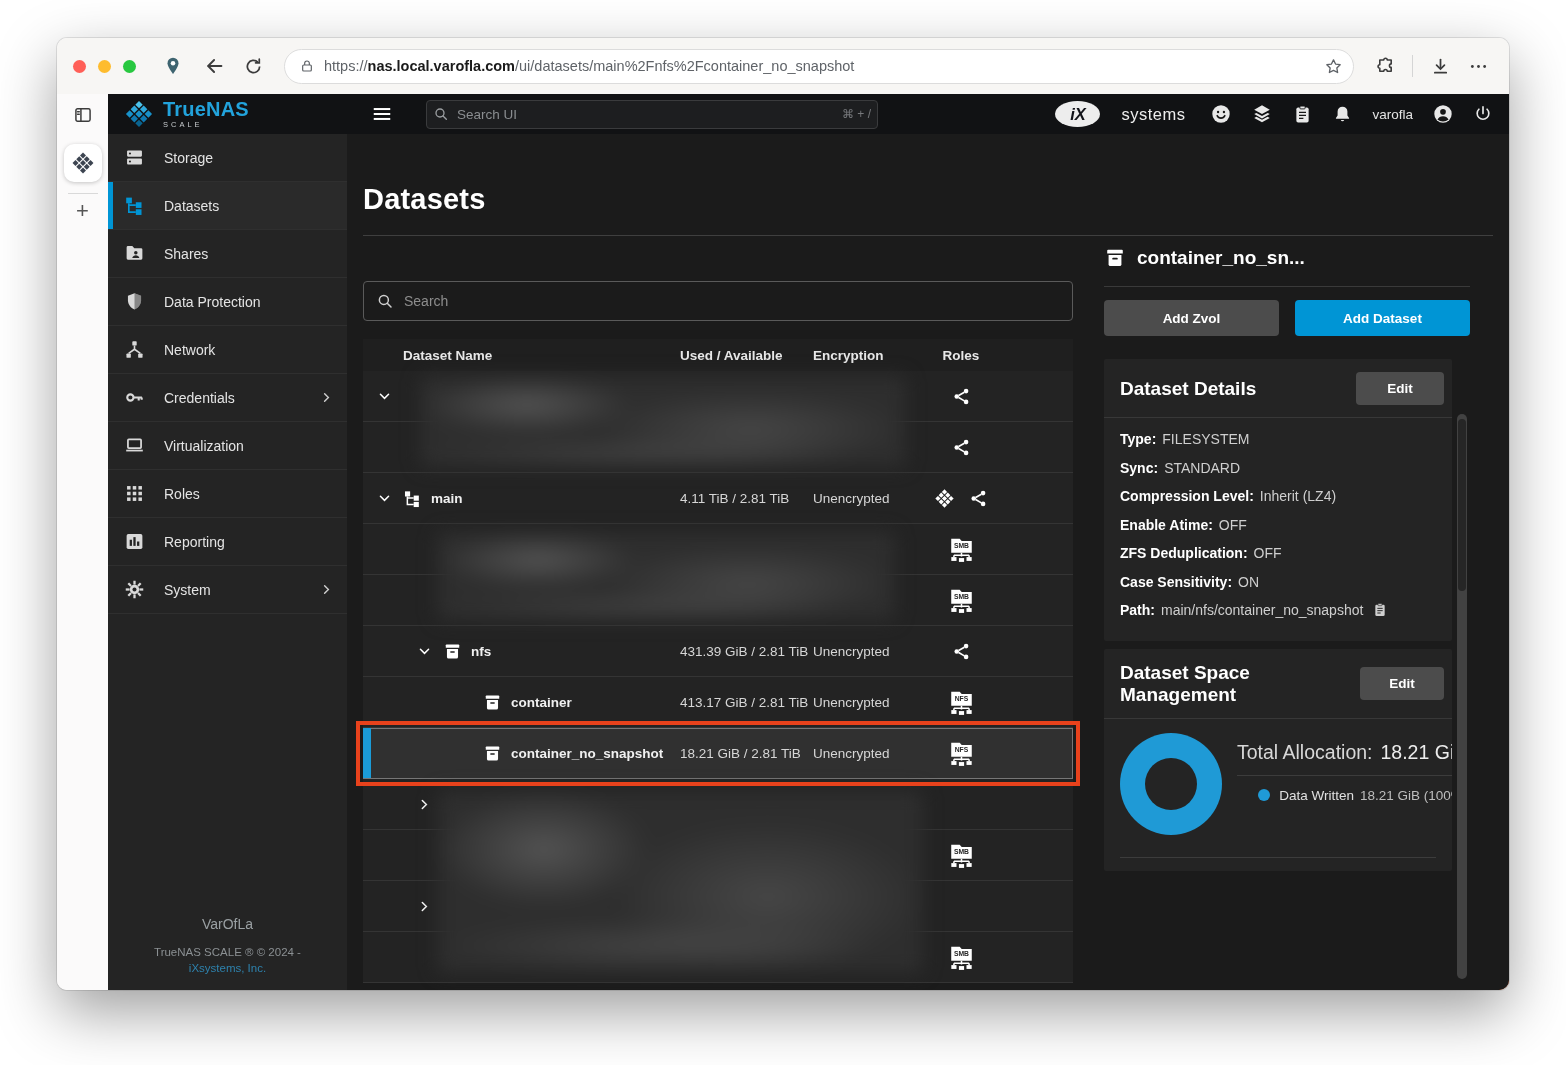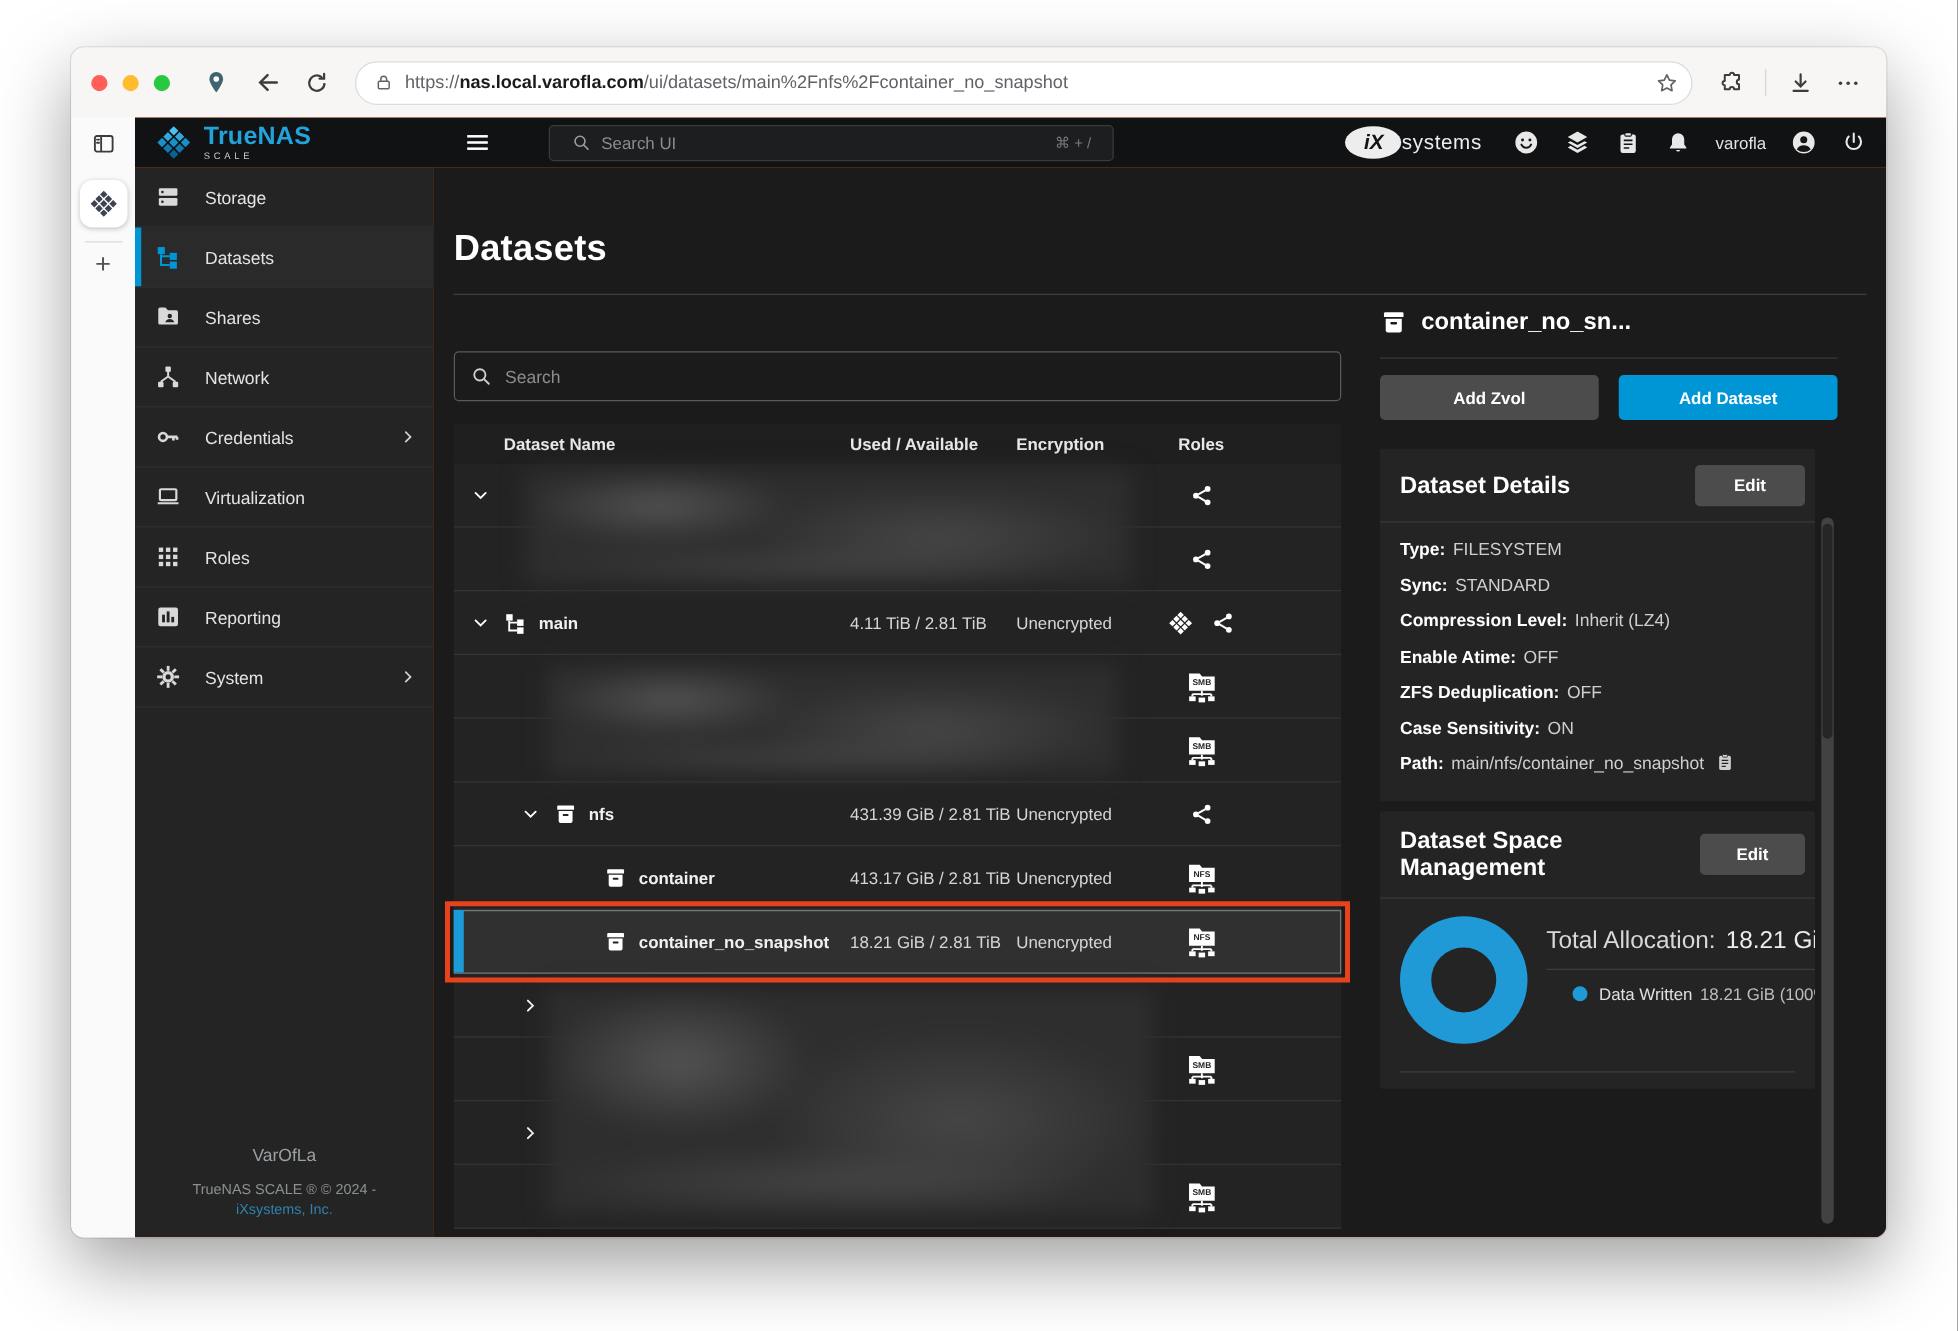--- a/index.html
+++ b/index.html
@@ -25,26 +25,26 @@
 .tabsep{width:30px;height:1px;background:#d9d9d9;margin:11px 0 6px}
 .plusbtn{color:#555;font-size:22px;font-weight:400;background:none;border:0;cursor:pointer;line-height:1}
 
 .viewport{flex:1;background:#c2410c;display:flex;flex-direction:column;overflow:hidden}
 .appbar{height:40px;background:#111214;display:flex;align-items:center;flex:0 0 40px}
 .brand{width:239px;display:flex;align-items:center;padding-left:16px;gap:9px}
 .brandtxt{display:flex;flex-direction:column;line-height:1}
 .brandname{color:#22a3dc;font-weight:700;font-size:20px;letter-spacing:.2px}
 .brandscale{color:#c7cbce;font-size:7.5px;letter-spacing:3px;margin-top:2px}
 .hamburger{background:none;border:0;color:#fff;margin-left:24px;cursor:pointer;display:flex}
-.uisearch{margin-left:46px;width:452px;height:29px;background:#1d1e20;border:1px solid #3a3b3d;border-radius:4px;display:flex;align-items:center;padding:0 17px;gap:8px}
+.uisearch{margin-left:33px;width:452px;height:29px;background:#1d1e20;border:1px solid #3a3b3d;border-radius:4px;display:flex;align-items:center;padding:0 6px;gap:8px}
 .uisearch input{flex:1;background:transparent;border:0;outline:none;color:#ddd;font-size:13.5px;font-family:"Liberation Sans",sans-serif}
 .uisearch input::placeholder{color:#8a8d90}
 .shortcut{color:#77797c;font-size:12px;white-space:nowrap}
 .hdr-right{margin-left:auto;display:flex;align-items:center;gap:19px;padding-right:16px}
-.ixlogo{display:flex;align-items:baseline;gap:0;margin-right:6px}
+.ixlogo{display:flex;align-items:baseline;gap:21px;margin-right:6px}
 .ixoval{display:inline-flex;align-items:center;justify-content:center;width:45px;height:26px;border-radius:50%;background:#ededed;color:#121319;font-weight:700;font-style:italic;font-size:16.5px}
 .ixrest{color:#ededed;font-size:16.5px;letter-spacing:.5px}
 .hbtn{background:none;border:0;display:flex;align-items:center;justify-content:center;cursor:pointer;color:#e8e8e8}
 .uname{color:#e3e3e3;font-size:13.5px}
 
 .appbody{flex:1;display:flex;overflow:hidden}
 .sidenav{width:239px;background:#242424;position:relative;flex:0 0 239px}
 .navitem{height:48px;display:flex;align-items:center;padding:0 14px;border-bottom:1px solid #2f2f2f;position:relative;cursor:pointer;color:#d9d9d9}
 .navitem .nlabel{color:#e4e4e4;font-size:14px;margin-left:18px;flex:1}
 .navitem.active{background:#2a2a2a}
@@ -342,20 +342,29 @@
                     <svg viewBox="0 0 24 24" width="21" height="21">
                       <path fill="currentColor" d="M3 5a1.5 1.5 0 011.5-1.5h5L11.8 6h7.7A1.5 1.5 0 0121 7.5v10a1.5 1.5 0 01-1.5 1.5h-15A1.5 1.5 0 013 17.5z"></path>
                       <circle cx="13.5" cy="11.2" r="2" fill="#242424"></circle>
                       <path d="M9.4 17c.7-2 2.3-3 4.1-3s3.4 1 4.1 3z" fill="#242424"></path>
                     </svg>
                   </span>
                   <span class="nlabel">Shares</span>
                 </div>
                 <div class="navitem">
                   <span class="nicon">
+                    <svg viewBox="0 0 24 24" width="21" height="21">
+                      <path fill="currentColor" d="M12 2.5l7.5 2.8v5.4c0 4.6-3 8.9-7.5 10.3-4.5-1.4-7.5-5.7-7.5-10.3V5.3z"></path>
+                      <path d="M12 2.5v18.5c4.5-1.4 7.5-5.7 7.5-10.3V5.3z" fill="#242424" opacity=".45"></path>
+                    </svg>
+                  </span>
+                  <span class="nlabel">Data Protection</span>
+                </div>
+                <div class="navitem">
+                  <span class="nicon">
                     <svg viewBox="0 0 24 24" width="21" height="21" fill="currentColor">
                       <rect x="9.5" y="2.5" width="5" height="5" rx="1"></rect>
                       <rect x="2.8" y="16.5" width="5" height="5" rx="1"></rect>
                       <rect x="16.2" y="16.5" width="5" height="5" rx="1"></rect>
                       <path d="M12 7.5v4.2M12 11.7l-6.7 4.8M12 11.7l6.7 4.8" stroke="currentColor" stroke-width="1.8" fill="none"></path>
                     </svg>
                   </span>
                   <span class="nlabel">Network</span>
                 </div>
                 <div class="navitem">

